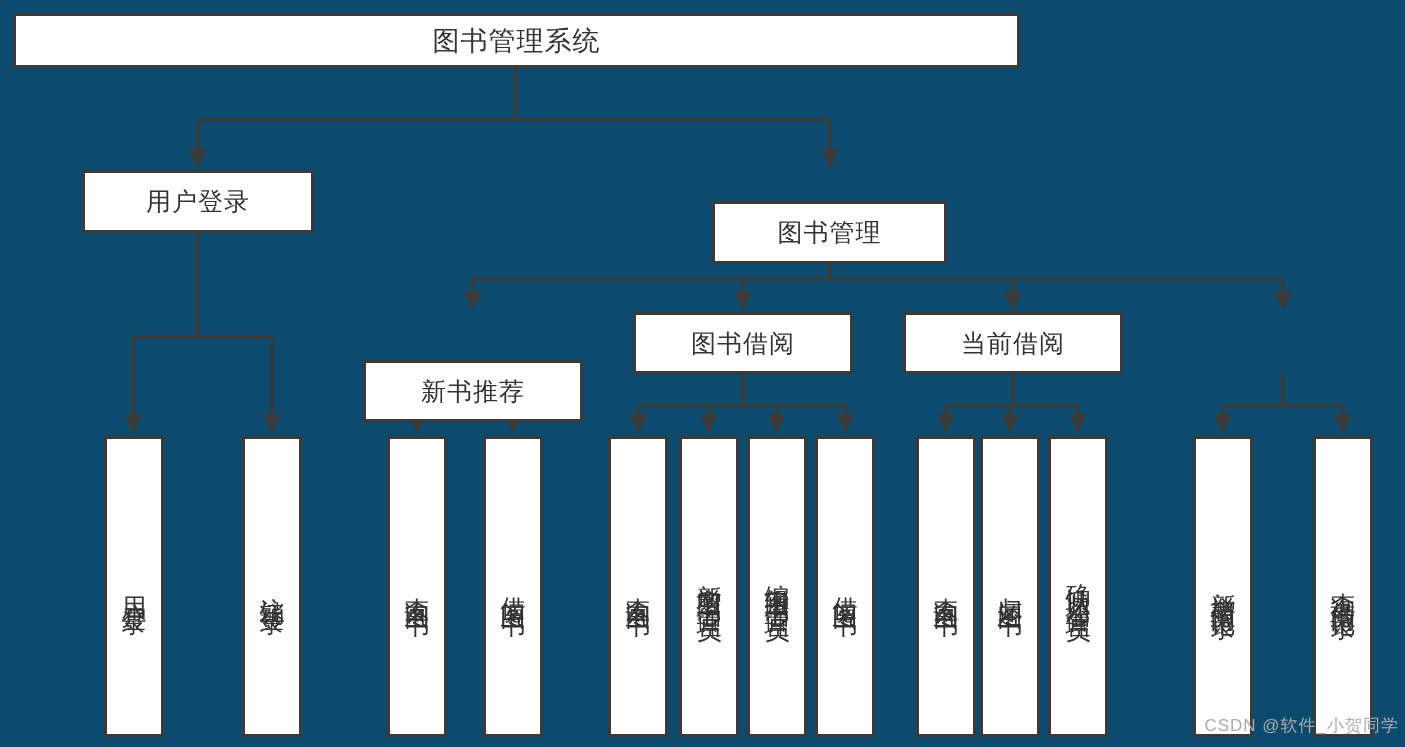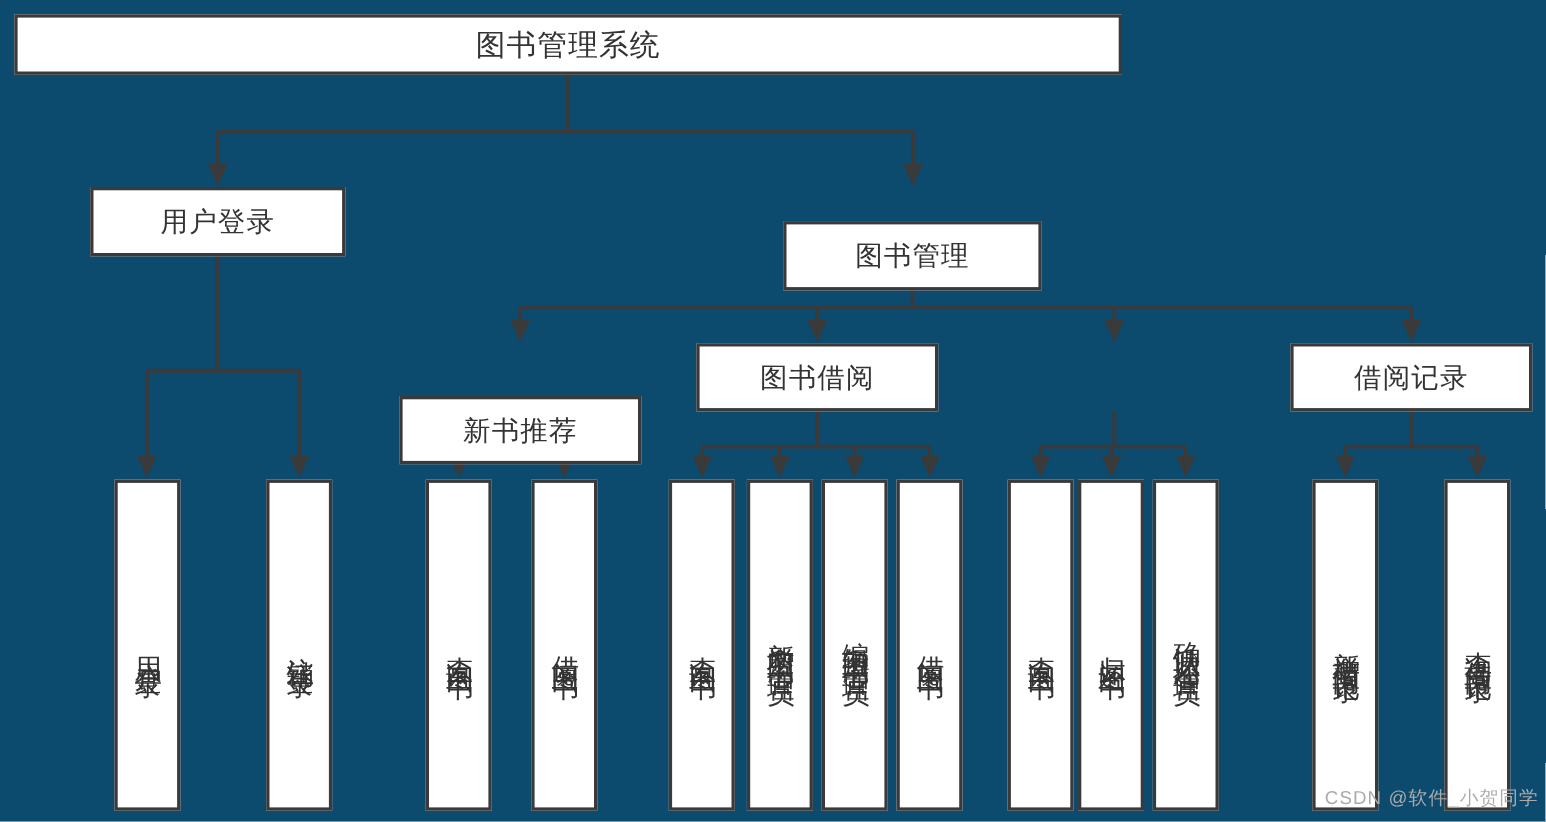--- a/index.html
+++ b/index.html
@@ -106,21 +106,21 @@
     </g>
   </svg>
 
   <div class="node h-node root-node" style="left:13px;top:13px;width:1007px;height:55px;">图书管理系统</div>
 
   <div class="node h-node" style="left:82px;top:170px;width:232px;height:63px;">用户登录</div>
   <div class="node h-node" style="left:712px;top:170px;width:235px;height:63px;margin-top:31px;">图书管理</div>
 
   <div class="node h-node" style="left:363px;top:312px;width:220px;height:62px;margin-top:48px;">新书推荐</div>
   <div class="node h-node" style="left:633px;top:312px;width:220px;height:62px;">图书借阅</div>
-  <div class="node h-node" style="left:1173px;top:312px;width:220px;height:62px;">借阅记录</div>
+  <div class="node h-node" style="left:903px;top:312px;width:220px;height:62px;">当前借阅</div>
 
   <div class="node v-node" style="left:104px;top:436px;width:60px;height:301px;">
     <span>用户登录</span>
   </div>
   <div class="node v-node" style="left:242px;top:436px;width:60px;height:301px;">
     <span>注销登录</span>
   </div>
 
   <div class="node v-node" style="left:387px;top:436px;width:60px;height:301px;">
     <span>查询图书</span>

